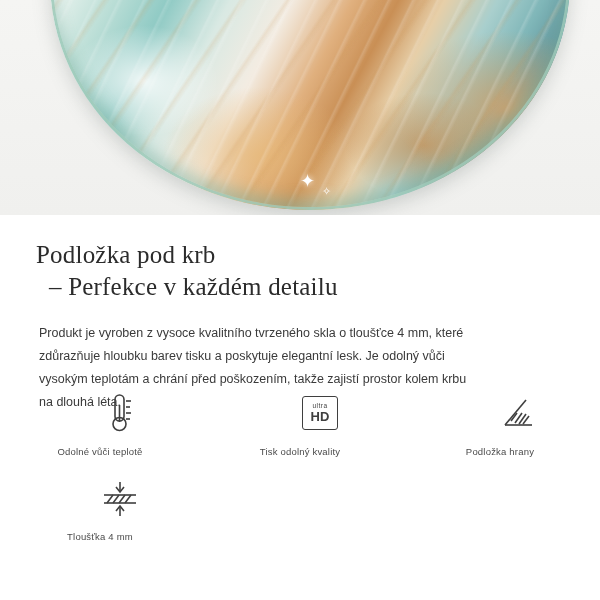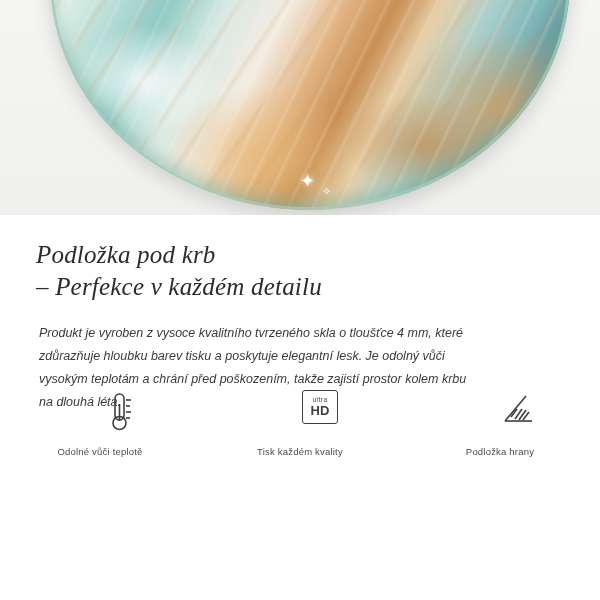--- a/index.html
+++ b/index.html
@@ -111,34 +111,34 @@
   }
   .sparkle.s1 { left: 300px; top: 172px; font-size: 18px; }
   .sparkle.s2 { left: 322px; top: 186px; font-size: 11px; }
 
   
   .content {
     position: absolute;
     left: 0;
     top: 215px;
     width: 512px;
-    font-style: italic;
   }
   .headline {
     margin: 0;
     padding: 24px 36px 0 36px;
     font-family: "Liberation Serif", serif;
     font-weight: 400;
     font-size: 25px;
     line-height: 1.28;
     color: #2b2b2b;
     letter-spacing: 0.2px;
   }
   .headline .l2 {
     display: block;
+    margin-left: 13px;
   }
   .paragraph {
     margin: 3px;
     padding: 16px 36px 0 36px;
     font-size: 12.5px;
     line-height: 1.85;
     color: #3a3a3a;
   }
 
   
@@ -153,20 +153,21 @@
   }
   .feature {
     display: flex;
     flex-direction: column;
     align-items: center;
     justify-content: flex-start;
   }
   .feature-icon {
     height: 46px;
     display: flex;
+    align-items: center;
     justify-content: center;
     margin-left: 40px;
   }
   .feature-label {
     margin-top: 10px;
     font-size: 9.5px;
     color: #4a4a4a;
     letter-spacing: 0.2px;
     text-align: right;
   }
@@ -234,34 +235,51 @@
       <div class="feature-label">Odolné vůči teplotě</div>
     </div>
 
     <div class="feature">
       <div class="feature-icon">
         <div class="hd-box">
           <span class="ultra">ultra</span>
           <span class="hd">HD</span>
         </div>
       </div>
-      <div class="feature-label">Tisk každém kvality</div>
+      <div class="feature-label">Tisk odolný kvality</div>
     </div>
 
 
 
     <div class="feature">
       <div class="feature-icon">
         <svg width="44" height="38" viewBox="0 0 44 38" fill="none" stroke="#3f3f3f" stroke-width="1.6">
           <path d="M7 31 L28 6"></path>
           <path d="M7 31 L34 31"></path>
           <line x1="13" y1="27" x2="19" y2="19"></line>
           <line x1="17" y1="29" x2="24" y2="19"></line>
           <line x1="21" y1="30" x2="28" y2="20"></line>
           <line x1="25" y1="30" x2="31" y2="22"></line>
         </svg>
       </div>
       <div class="feature-label">Podložka hrany</div>
     </div>
 
+    <div class="feature">
+      <div class="feature-icon">
+        <svg width="46" height="40" viewBox="0 0 46 40" fill="none" stroke="#3f3f3f" stroke-width="1.6">
+          <line x1="23" y1="4" x2="23" y2="13"></line>
+          <polyline points="19,9 23,14 27,9"></polyline>
+          <line x1="7" y1="17" x2="39" y2="17"></line>
+          <line x1="7" y1="25" x2="39" y2="25"></line>
+          <line x1="10" y1="25" x2="16" y2="17"></line>
+          <line x1="16" y1="25" x2="22" y2="17"></line>
+          <line x1="22" y1="25" x2="28" y2="17"></line>
+          <line x1="28" y1="25" x2="34" y2="17"></line>
+          <line x1="23" y1="38" x2="23" y2="29"></line>
+          <polyline points="19,33 23,28 27,33"></polyline>
+        </svg>
+      </div>
+      <div class="feature-label">Tloušťka 4 mm</div>
+    </div>
 
   </div>
 </div>
 
 </body></html>

